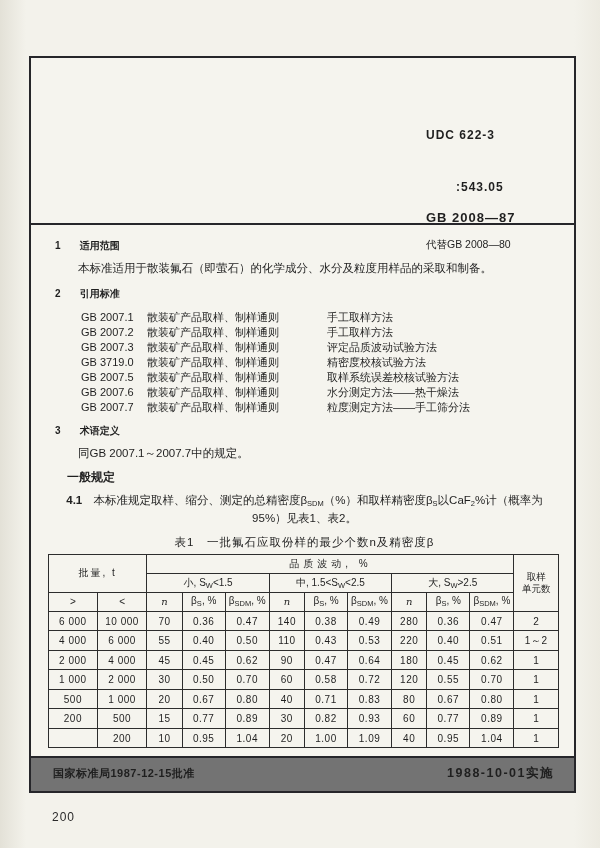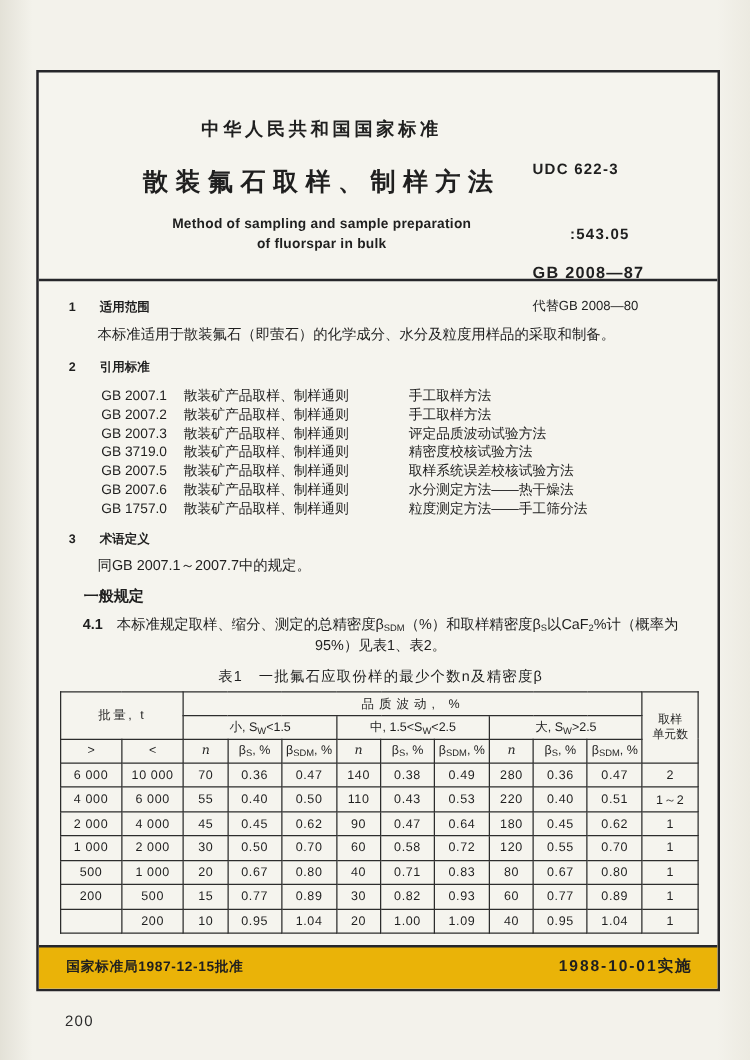--- a/index.html
+++ b/index.html
@@ -52,40 +52,32 @@
   .th-quality { letter-spacing:4px; }
   .th-batch { letter-spacing:2px; }
   .th-units { font-size:9.5px; line-height:1.25; letter-spacing:0; }
   .col-n { font-style:italic; font-family:"DejaVu Serif",serif; }
   tbody td { height:19.5px; font-size:10px; letter-spacing:0.5px; }
   
   .footer {
     position:absolute; left:0; right:0; bottom:0;
     border-top:2.5px solid #26262a;
     display:flex; justify-content:space-between; align-items:center;
-    padding:7px 20px 9px 22px; background:#eab308;
+    padding:7px 20px 9px 22px; background:#737373;
   }
   .footer-left  { font-size:11px; font-weight:bold; letter-spacing:0.5px; }
   .footer-right { font-size:12.5px; font-weight:bold; letter-spacing:1.5px; }
   .page-number { position:absolute; left:52px; top:810px; font-size:12px; letter-spacing:1px; color:#2a2a2a; }
 </style>
 </head>
 <body>
 
 <div class="frame">
 
   <div class="header">
-    <div class="header-main">
-      <div class="std-org">中华人民共和国国家标准</div>
-      <div class="title-cn">散装氟石取样、制样方法</div>
-      <div class="title-en">
-        <div>Method of sampling and sample preparation</div>
-        <div>of fluorspar in bulk</div>
-      </div>
-    </div>
     <div class="header-right">
       <div class="udc-line">UDC 622-3</div>
       <div class="udc-line udc-line2">:543.05</div>
       <div class="std-no">GB 2008—87</div>
       <div class="replaces">代替GB 2008—80</div>
     </div>
   </div>
 
   <div class="content">
 
@@ -124,21 +116,21 @@
           <span class="ref-code">GB 2007.5</span>
           <span class="ref-name">散装矿产品取样、制样通则</span>
           <span class="ref-method">取样系统误差校核试验方法</span>
         </div>
         <div class="ref-row">
           <span class="ref-code">GB 2007.6</span>
           <span class="ref-name">散装矿产品取样、制样通则</span>
           <span class="ref-method">水分测定方法——热干燥法</span>
         </div>
         <div class="ref-row">
-          <span class="ref-code">GB 1757.0</span>
+          <span class="ref-code">GB 2007.7</span>
           <span class="ref-name">散装矿产品取样、制样通则</span>
           <span class="ref-method">粒度测定方法——手工筛分法</span>
         </div>
       </div>
 
     <div class="sec-heading h-s3">
       <span class="num">3</span>
       <span>术语定义</span>
     </div>
     <p class="body-text">同GB 2007.1～2007.7中的规定。</p>

